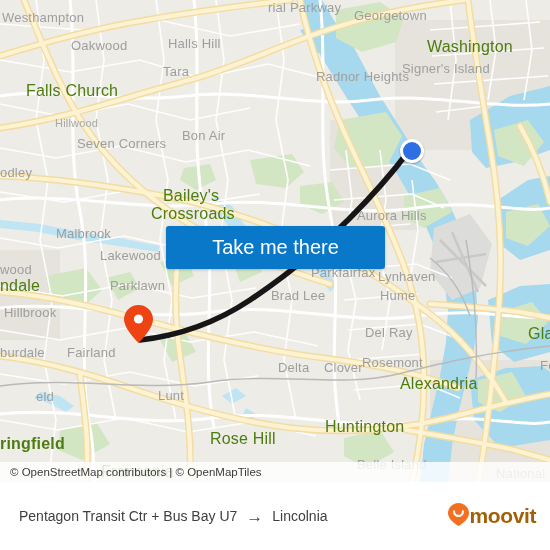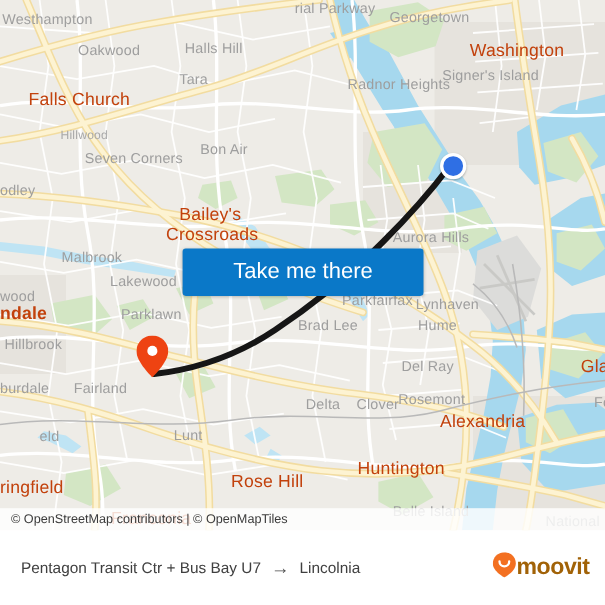--- a/index.html
+++ b/index.html
@@ -37,21 +37,21 @@
 
   .map-label {
     position: absolute;
     color: #9b9b9b;
     font-family: "Liberation Sans", sans-serif;
     white-space: nowrap;
     letter-spacing: 0.2px;
     -webkit-font-smoothing: antialiased;
     pointer-events: none;
   }
-  .lbl-big   { font-size: 16px; color: #c2410c; }
+  .lbl-big   { font-size: 16px; color: #4d7c0f; }
   .lbl-mid   { font-size: 13px; color: #9e9e9e; }
   .lbl-small { font-size: 11px; color: #a8a8a8; }
 
   
   #origin-marker {
     position: absolute;
     left: 400px;
     top: 139px;
     width: 24px;
     height: 24px;
@@ -329,37 +329,37 @@
         <div class="map-label lbl-mid" style="left: 0px; top: 165px;">odley</div>
         <div class="map-label lbl-big" style="left: 163px; top: 187px;">Bailey's</div>
         <div class="map-label lbl-big" style="left: 151px; top: 205px;">Crossroads</div>
         <div class="map-label lbl-mid" style="left: 357px; top: 208px;">Aurora Hills</div>
         <div class="map-label lbl-mid" style="left: 56px; top: 226px;">Malbrook</div>
         <div class="map-label lbl-mid" style="left: 100px; top: 248px;">Lakewood</div>
         <div class="map-label lbl-mid" style="left: 0px; top: 262px;">wood</div>
         <div class="map-label lbl-mid" style="left: 311px; top: 265px;">Parkfairfax</div>
         <div class="map-label lbl-mid" style="left: 378px; top: 269px;">Lynhaven</div>
         <div class="map-label lbl-mid" style="left: 110px; top: 278px;">Parklawn</div>
-        <div class="map-label lbl-big" style="left: 0px; top: 277px; font-weight: bold;">ndale</div>
+        <div class="map-label lbl-big" style="left: 0px; top: 277px;">ndale</div>
         <div class="map-label lbl-mid" style="left: 380px; top: 288px;">Hume</div>
         <div class="map-label lbl-mid" style="left: 271px; top: 288px;">Brad Lee</div>
         <div class="map-label lbl-mid" style="left: 4px; top: 305px;">Hillbrook</div>
         <div class="map-label lbl-mid" style="left: 365px; top: 325px;">Del Ray</div>
         <div class="map-label lbl-mid" style="left: 324px; top: 360px;">Clover</div>
         <div class="map-label lbl-mid" style="left: 362px; top: 355px;">Rosemont</div>
         <div class="map-label lbl-mid" style="left: 0px; top: 345px;">burdale</div>
         <div class="map-label lbl-mid" style="left: 67px; top: 345px;">Fairland</div>
         <div class="map-label lbl-mid" style="left: 278px; top: 360px;">Delta</div>
         <div class="map-label lbl-big" style="left: 400px; top: 375px;">Alexandria</div>
         <div class="map-label lbl-big" style="left: 528px; top: 325px;">Gla</div>
         <div class="map-label lbl-mid" style="left: 540px; top: 358px;">Fo</div>
         <div class="map-label lbl-mid" style="left: 0px; top: 389px; margin-left: 36px;">eld</div>
         <div class="map-label lbl-mid" style="left: 158px; top: 388px;">Lunt</div>
         <div class="map-label lbl-big" style="left: 325px; top: 418px;">Huntington</div>
-        <div class="map-label lbl-big" style="left: 0px; top: 435px;">ringfield</div>
+        <div class="map-label lbl-big" style="left: 0px; top: 435px; font-weight: bold;">ringfield</div>
         <div class="map-label lbl-big" style="left: 210px; top: 430px;">Rose Hill</div>
         <div class="map-label lbl-big" style="left: 101px; top: 463px; text-align: center;">Franconia</div>
         <div class="map-label lbl-mid" style="left: 357px; top: 457px;">Belle Island</div>
         <div class="map-label lbl-mid" style="left: 496px; top: 466px;">National Ha</div>
         <div class="map-label lbl-mid" style="left: 268px; top: 0px;">rial Parkway</div>
       </div>
 
     <div id="origin-marker"></div>
 
     <div id="destination-marker">

